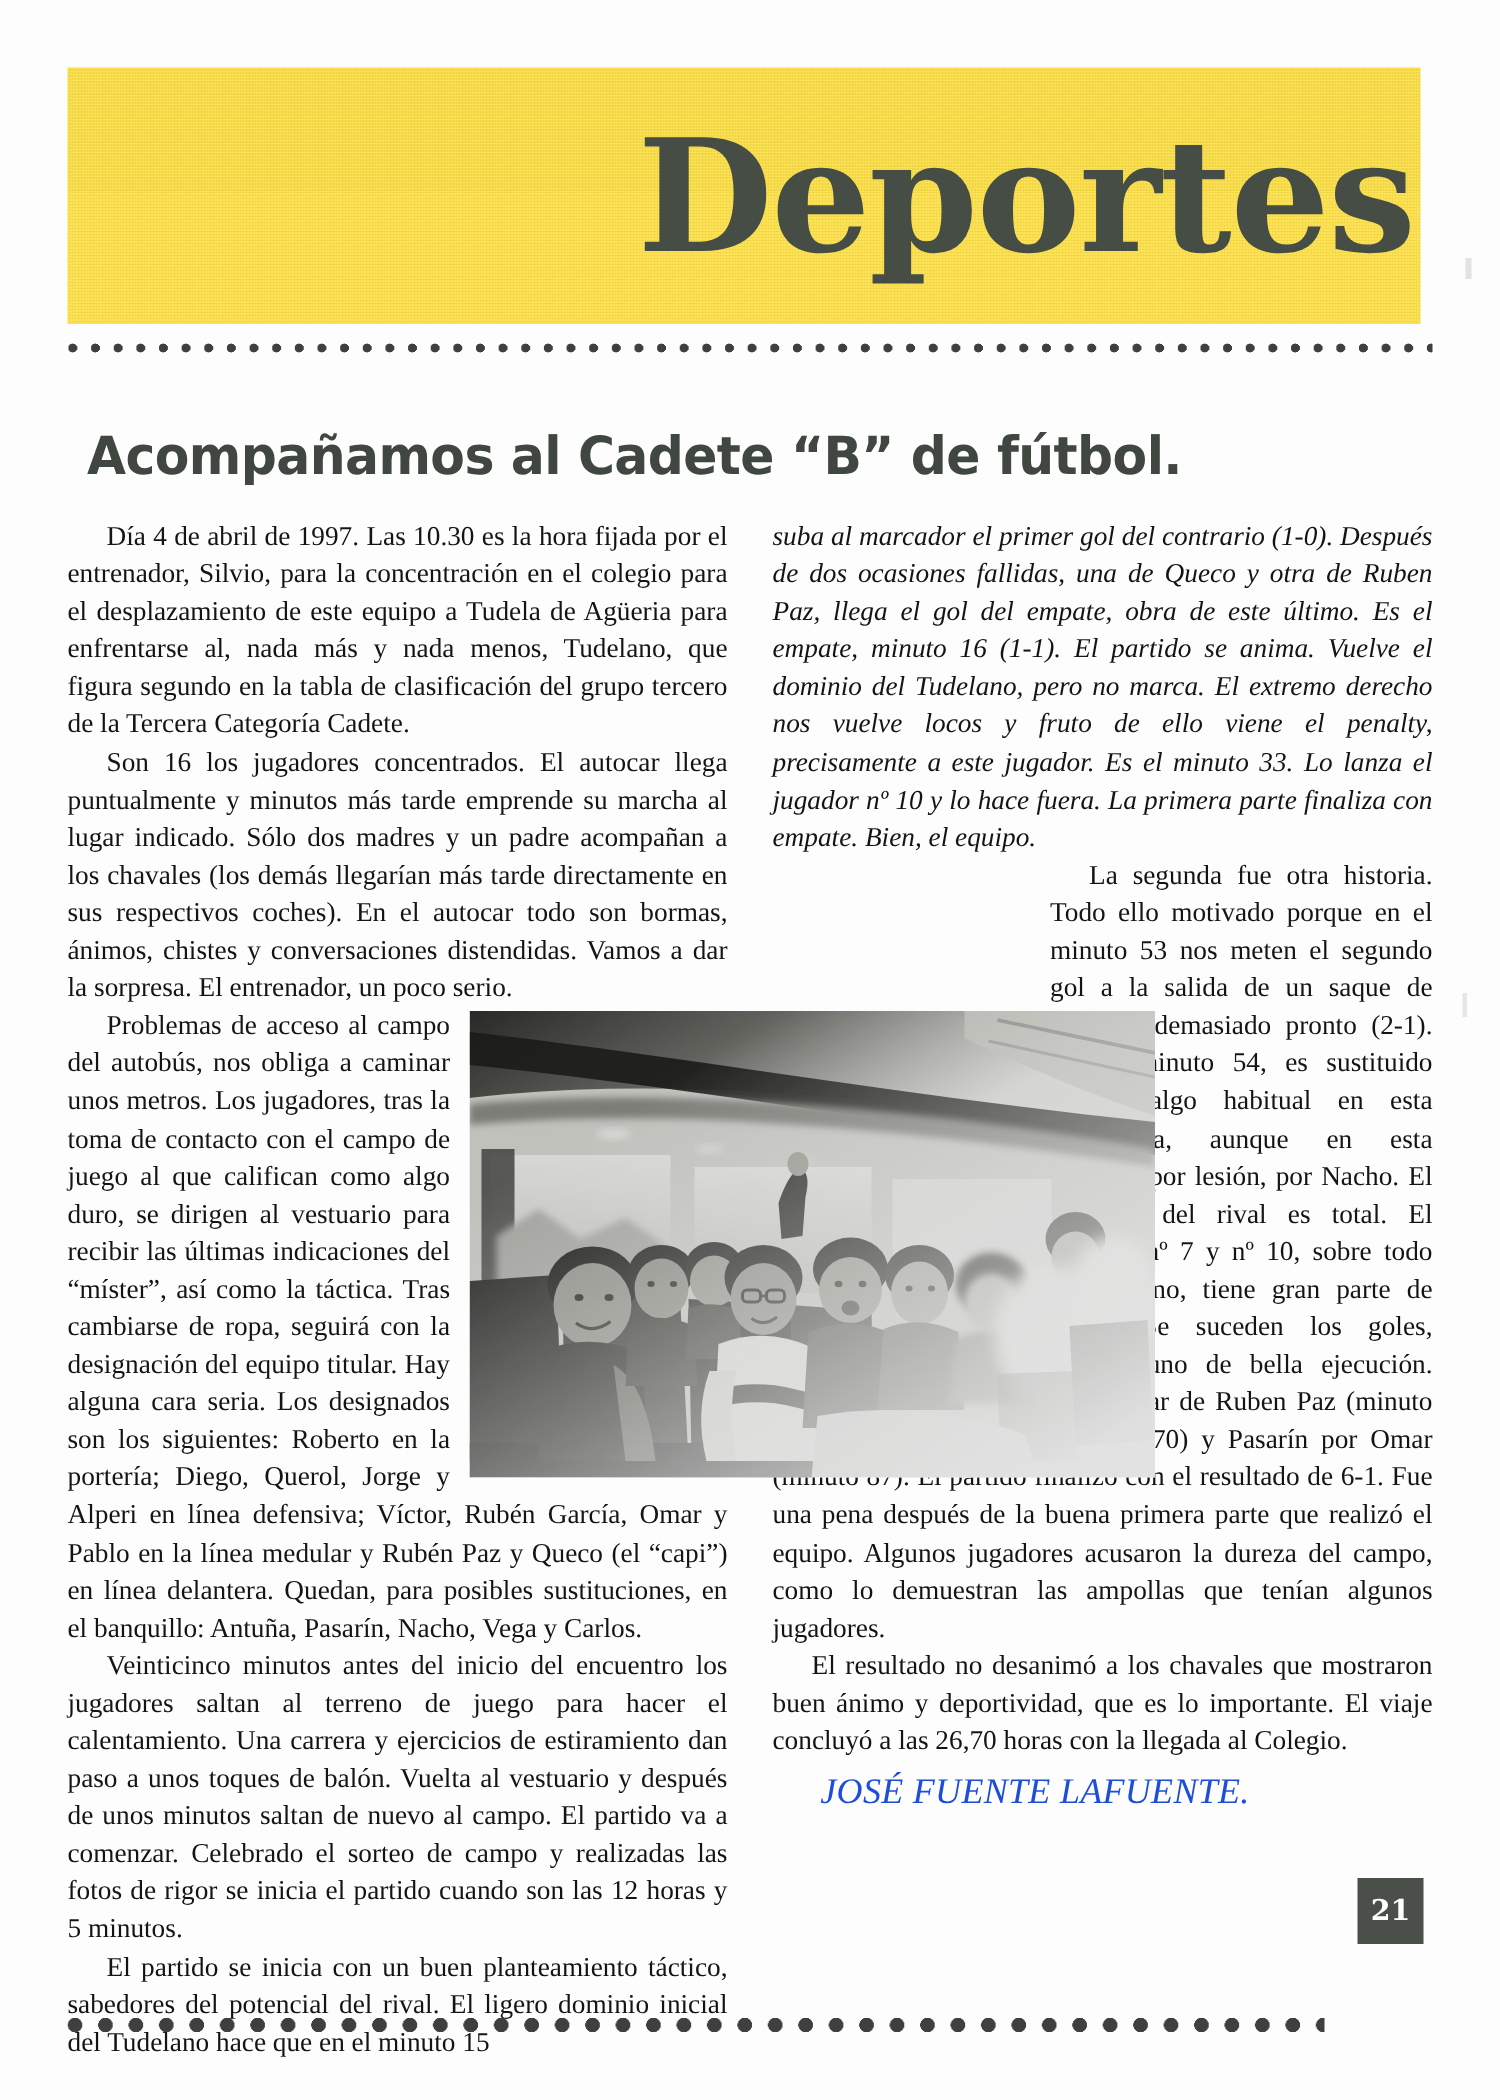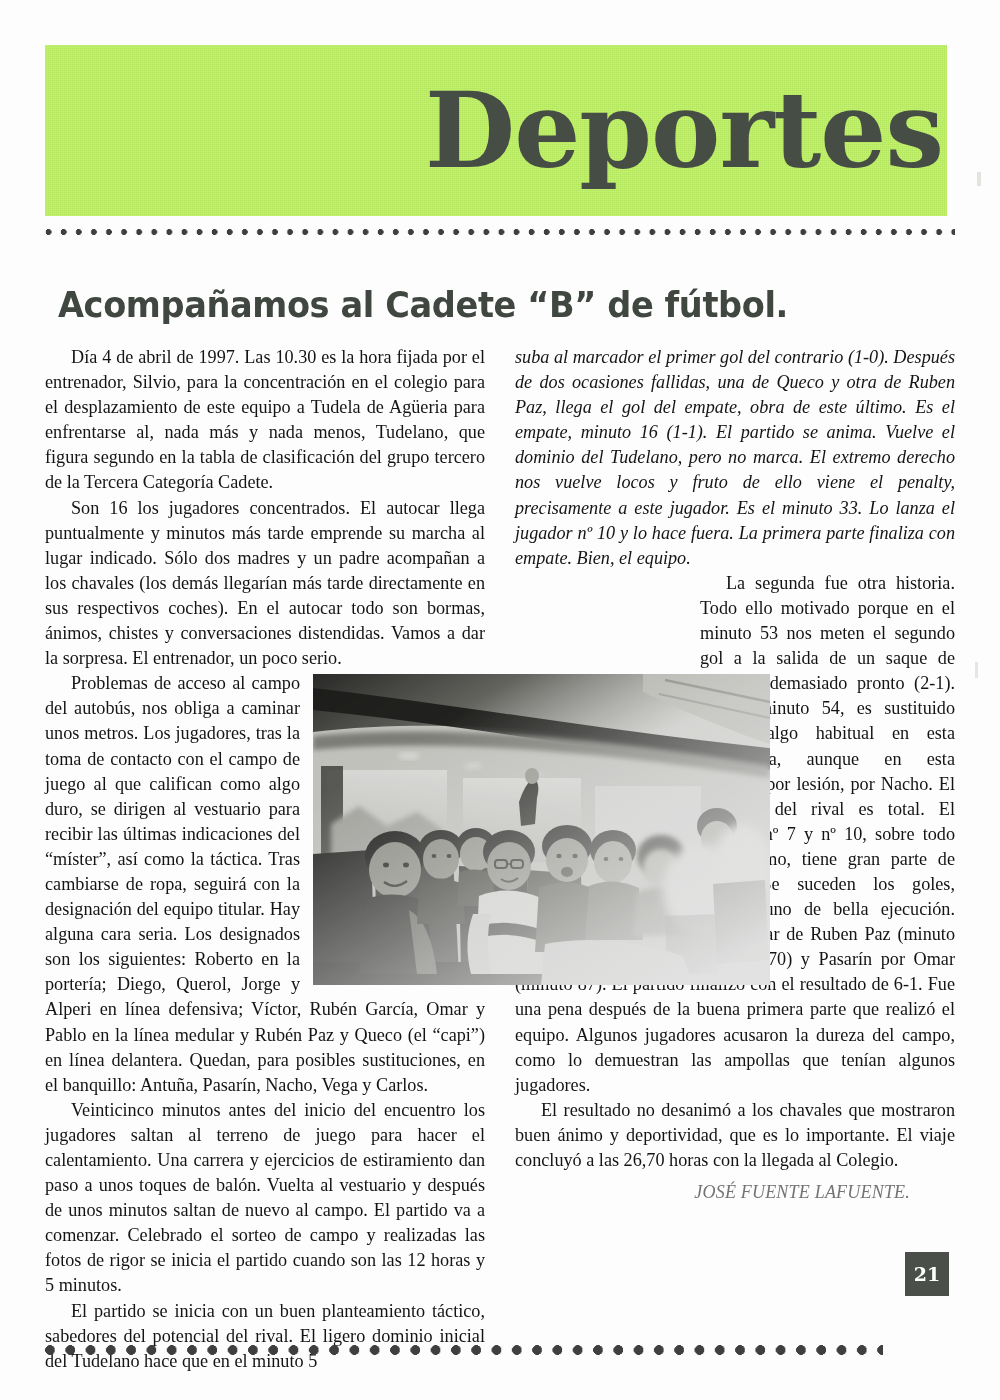--- a/index.html
+++ b/index.html
@@ -143,25 +143,25 @@
     background: #ededea;
   }
   #photo svg { display: block; width: 100%; height: 100%; }
 
   
   #byline {
     position: absolute;
     left: 470px;
     top: 1182px;
     width: 440px;
-    text-align: right;
+    text-align: center;
     font-style: italic;
-    font-size: 18px;
+    font-size: 24px;
     letter-spacing: 0.2px;
-    color: #737373;
+    color: #1d4ed8;
   }
 
   
   #page-badge {
     position: absolute;
     left: 905px;
     top: 1252px;
     width: 44px;
     height: 44px;
     background: #4a4f4a;
@@ -179,40 +179,40 @@
     position: absolute;
     background: #c9c9c4;
     opacity: .85;
   }
 </style>
 </head>
 <body>
 
 <div id="page">
 
-  <div id="banner" style="background: #bef264;">
+  <div id="banner" style="background: #fde047;">
     <div id="banner-grain"></div>
     <div id="banner-title" style="color: rgb(70, 77, 68);">Deportes</div>
   </div>
 
   <div id="dot-rule-top" class="dot-rule"></div>
 
   <h1 id="article-headline">Acompañamos al Cadete “B” de fútbol.</h1>
 
   <div id="body-area">
 
     <div id="column-left" class="column">
       <p>Día 4 de abril de 1997. Las 10.30 es la hora fijada por el entrenador, Silvio, para la concentración en el colegio para el desplazamiento de este equipo a Tudela de Agüeria para enfrentarse al, nada más y nada menos, Tudelano, que figura segundo en la tabla de clasificación del grupo tercero de la Tercera Categoría Cadete.</p>
       <p>Son 16 los jugadores concentrados. El autocar llega puntualmente y minutos más tarde emprende su marcha al lugar indicado. Sólo dos madres y un padre acompañan a los chavales (los demás llegarían más tarde directamente en sus respectivos coches). En el autocar todo son bormas, ánimos, chistes y conversaciones distendidas. Vamos a dar la sorpresa. El entrenador, un poco serio.</p>
       <p>
         <span class="photo-shim"></span>
         <span>Problemas de acceso al campo del autobús, nos obliga a caminar unos metros. Los jugadores, tras la toma de contacto con el campo de juego al que califican como algo duro, se dirigen al vestuario para recibir las últimas indicaciones del “míster”, así como la táctica. Tras cambiarse de ropa, seguirá con la designación del equipo titular. Hay alguna cara seria. Los designados son los siguientes: Roberto en la portería; Diego, Querol, Jorge y Alperi en línea defensiva; Víctor, Rubén García, Omar y Pablo en la línea medular y Rubén Paz y Queco (el “capi”) en línea delantera. Quedan, para posibles sustituciones, en el banquillo: Antuña, Pasarín, Nacho, Vega y Carlos.</span>
       </p>
       <p>Veinticinco minutos antes del inicio del encuentro los jugadores saltan al terreno de juego para hacer el calentamiento. Una carrera y ejercicios de estiramiento dan paso a unos toques de balón. Vuelta al vestuario y después de unos minutos saltan de nuevo al campo. El partido va a comenzar. Celebrado el sorteo de campo y realizadas las fotos de rigor se inicia el partido cuando son las 12 horas y 5 minutos.</p>
-      <p>El partido se inicia con un buen planteamiento táctico, sabedores del potencial del rival. El ligero dominio inicial del Tudelano hace que en el minuto 5</p>
+      <p>El partido se inicia con un buen planteamiento táctico, sabedores del potencial del rival. El ligero dominio inicial del Tudelano hace que en el minuto 15</p>
     </div>
 
     <div id="column-right" class="column">
       <p class="no-indent">suba al marcador el primer gol del contrario (1-0). Después de dos ocasiones fallidas, una de Queco y otra de Ruben Paz, llega el gol del empate, obra de este último. Es el empate, minuto 16 (1-1). El partido se anima. Vuelve el dominio del Tudelano, pero no marca. El extremo derecho nos vuelve locos y fruto de ello viene el penalty, precisamente a este jugador. Es el minuto 33. Lo lanza el jugador nº 10 y lo hace fuera. La primera parte finaliza con empate. Bien, el equipo.</p>
       <p>
         <span class="photo-shim"></span>
         <span>La segunda fue otra historia. Todo ello motivado porque en el minuto 53 nos meten el segundo gol a la salida de un saque de esquina, demasiado pronto (2-1). En el minuto 54, es sustituido Diego, algo habitual en esta temporada, aunque en esta ocasión, por lesión, por Nacho. El dominio del rival es total. El jugador nº 7 y nº 10, sobre todo este último, tiene gran parte de culpa. Se suceden los goles, minutos 56, 60, 66 y 69, alguno de bella ejecución. Actuaron, también, Carlos en lugar de Ruben Paz (minuto 65); Antuña por Víctor (minuto 70) y Pasarín por Omar (minuto 87). El partido finalizó con el resultado de 6-1. Fue una pena después de la buena primera parte que realizó el equipo. Algunos jugadores acusaron la dureza del campo, como lo demuestran las ampollas que tenían algunos jugadores.</span>
       </p>
       <p>El resultado no desanimó a los chavales que mostraron buen ánimo y deportividad, que es lo importante. El viaje concluyó a las 26,70 horas con la llegada al Colegio.</p>
     </div>

